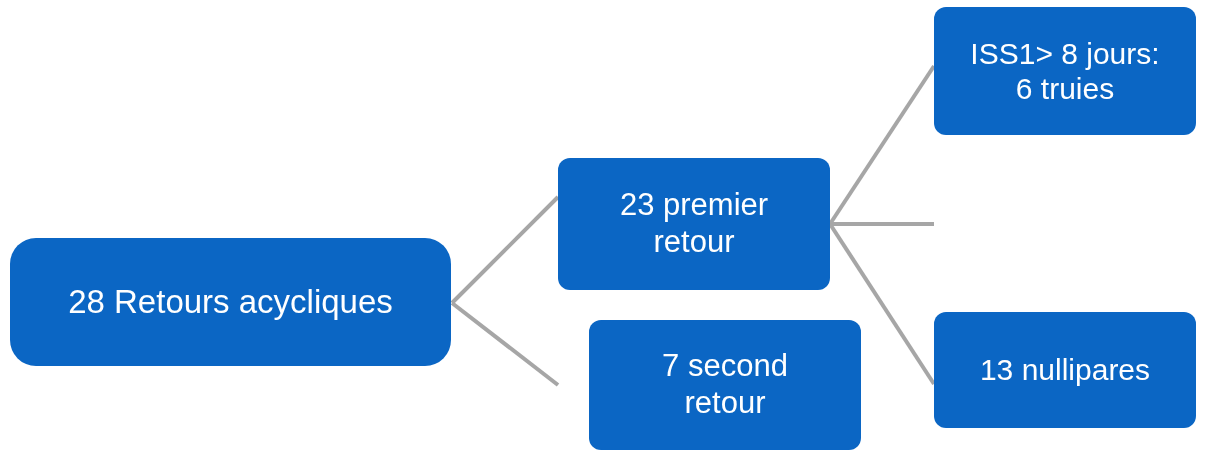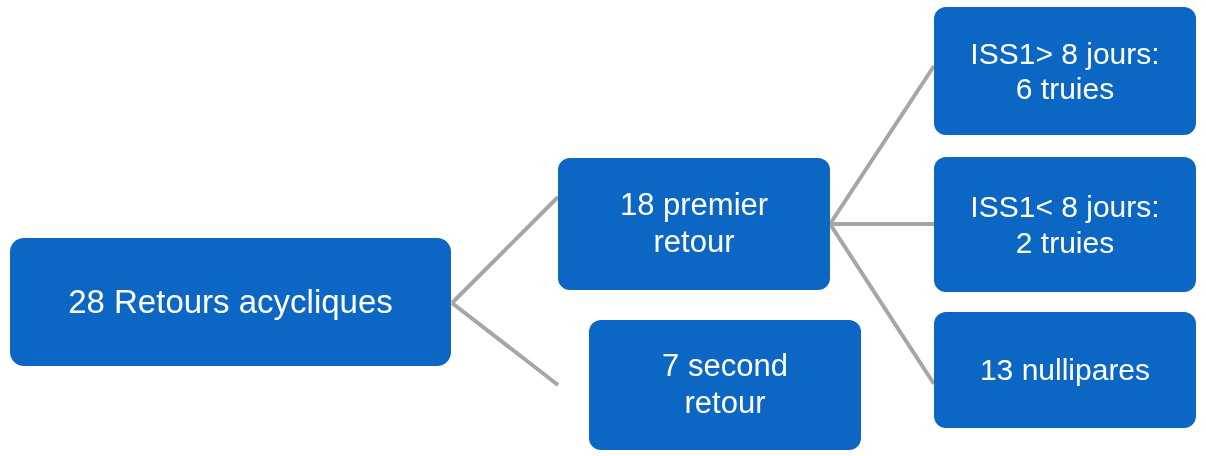--- a/index.html
+++ b/index.html
@@ -42,21 +42,21 @@
     display: block;
     white-space: pre-line;
   }
 
   
   #node-root {
     left: 10px;
     top: 238px;
     width: 441px;
     height: 128px;
-    border-radius: 14px;
+    border-radius: 26px;
     font-size: 33px;
   }
 
   
   #node-first-return {
     left: 558px;
     top: 158px;
     width: 272px;
     height: 132px;
     font-size: 31px;
@@ -107,36 +107,32 @@
       <path d="M830,224 L934,224"></path>
       <path d="M830,224 L934,384"></path>
     </g>
   </svg>
 
   <div class="node" id="node-root">
     <span class="node-label">28 Retours acycliques</span>
   </div>
 
   <div class="node" id="node-first-return">
-    <span class="node-label">18 premier
+    <span class="node-label">23 premier
 retour</span>
   </div>
 
   <div class="node" id="node-second-return">
     <span class="node-label">7 second
 retour</span>
   </div>
 
   <div class="node" id="node-iss1-gt8">
     <span class="node-label">ISS1&gt; 8 jours:
 6 truies</span>
   </div>
 
-  <div class="node" id="node-iss1-lt8">
-    <span class="node-label">ISS1&lt; 8 jours:
-2 truies</span>
-  </div>
 
   <div class="node" id="node-nullipares">
     <span class="node-label">13 nullipares</span>
   </div>
 
 </div>
 
 </body></html>

